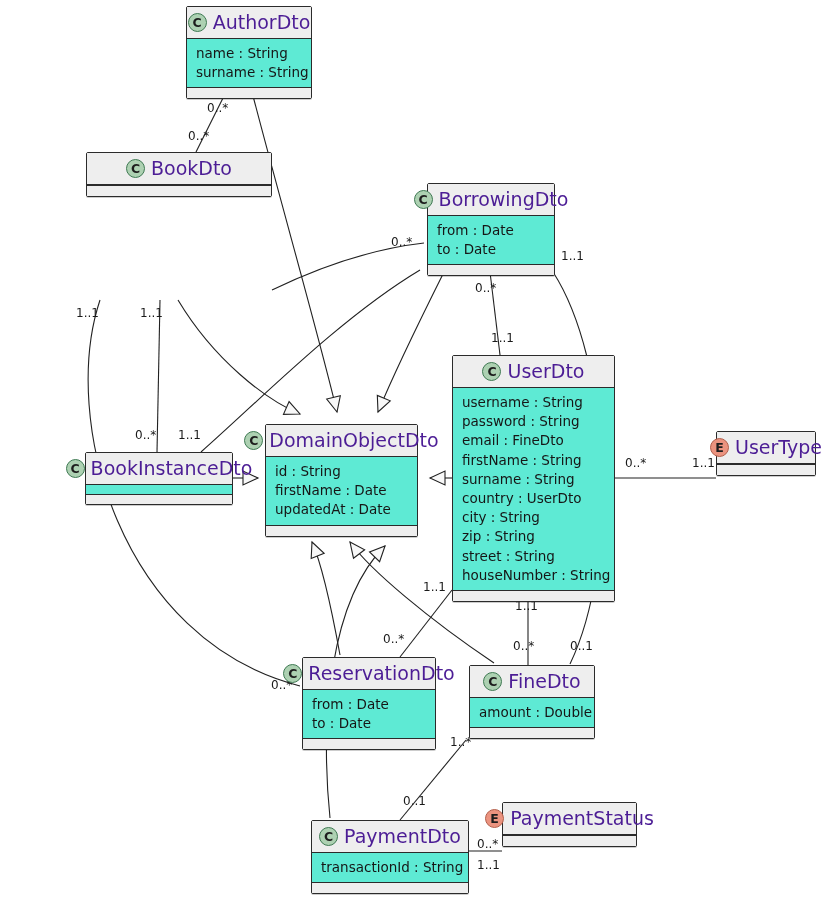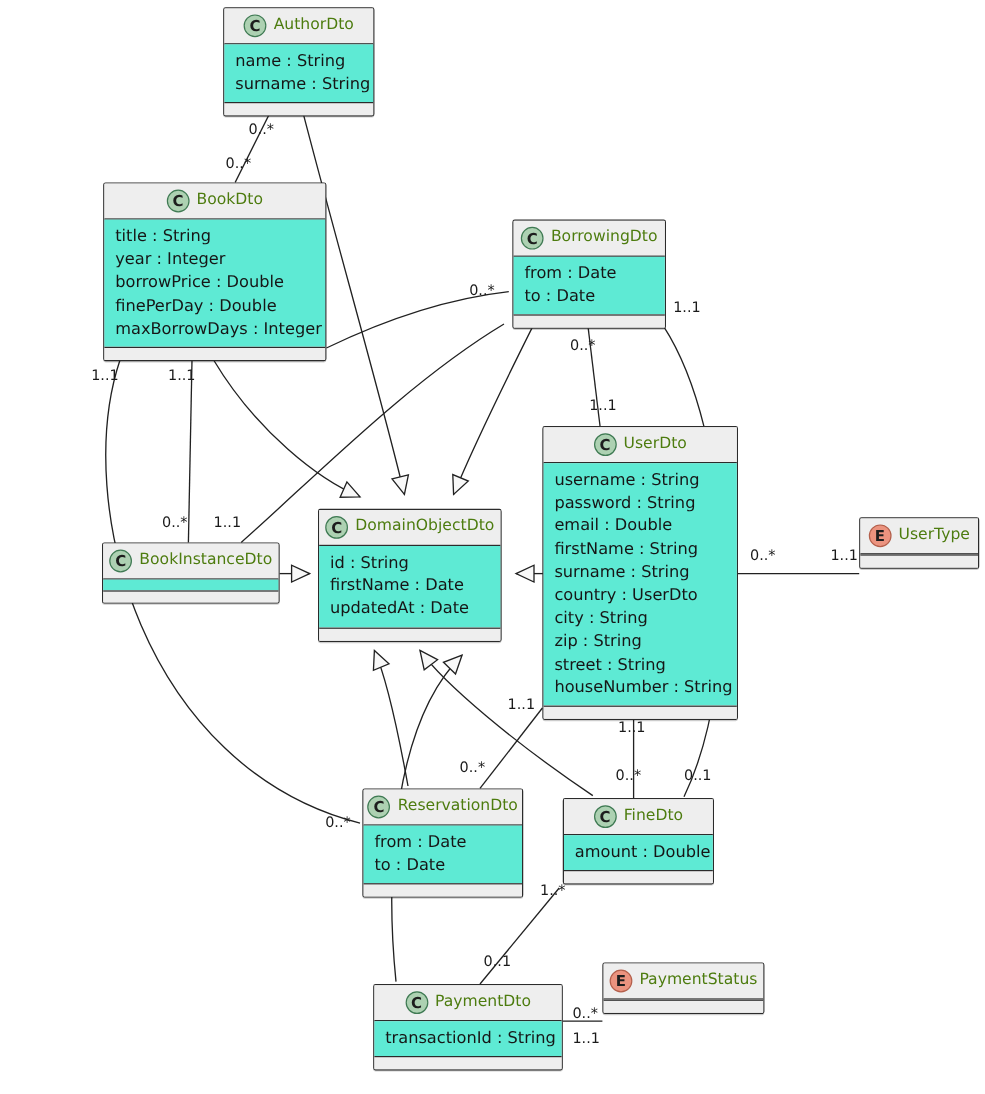--- a/index.html
+++ b/index.html
@@ -50,22 +50,22 @@
     display: flex;
     align-items: center;
     justify-content: center;
     gap: 6px;
     padding: 5px 9px 5px 9px;
     background: #eeeeee;
     border-bottom: 1px solid #2b2b2b;
     box-sizing: border-box;
   }
   .node-title {
-    font-size: 13px;
-    color: #4d7c0f;
+    font-size: 19px;
+    color: #4c1d95;
     white-space: nowrap;
     line-height: 1.1;
     text-align: center;
   }
   .stereo-badge {
     width: 19px;
     height: 19px;
     border-radius: 50%;
     display: inline-flex;
     align-items: center;
@@ -183,27 +183,20 @@
           <div class="attr-line">name : String</div>
           <div class="attr-line">surname : String</div>
         </div>
         <div class="node-footer"></div>
       </div>
       <div class="node" style="left: 86px; top: 152px; width: 186px;">
         <div class="node-header">
           <span class="stereo-badge stereo-class">C</span>
           <span class="node-title">BookDto</span>
         </div>
-        <div class="node-attrs">
-          <div class="attr-line">title : String</div>
-          <div class="attr-line">year : Integer</div>
-          <div class="attr-line">borrowPrice : Double</div>
-          <div class="attr-line">finePerDay : Double</div>
-          <div class="attr-line">maxBorrowDays : Integer</div>
-        </div>
         <div class="node-footer"></div>
       </div>
       <div class="node" style="left: 427px; top: 183px; width: 128px;">
         <div class="node-header">
           <span class="stereo-badge stereo-class">C</span>
           <span class="node-title">BorrowingDto</span>
         </div>
         <div class="node-attrs">
           <div class="attr-line">from : Date</div>
           <div class="attr-line">to : Date</div>
@@ -211,21 +204,21 @@
         <div class="node-footer"></div>
       </div>
       <div class="node" style="left: 452px; top: 355px; width: 163px;">
         <div class="node-header">
           <span class="stereo-badge stereo-class">C</span>
           <span class="node-title">UserDto</span>
         </div>
         <div class="node-attrs">
           <div class="attr-line">username : String</div>
           <div class="attr-line">password : String</div>
-          <div class="attr-line">email : Double</div>
+          <div class="attr-line">email : FineDto</div>
           <div class="attr-line">firstName : String</div>
           <div class="attr-line">surname : String</div>
           <div class="attr-line">country : UserDto</div>
           <div class="attr-line">city : String</div>
           <div class="attr-line">zip : String</div>
           <div class="attr-line">street : String</div>
           <div class="attr-line">houseNumber : String</div>
         </div>
         <div class="node-footer"></div>
       </div>

